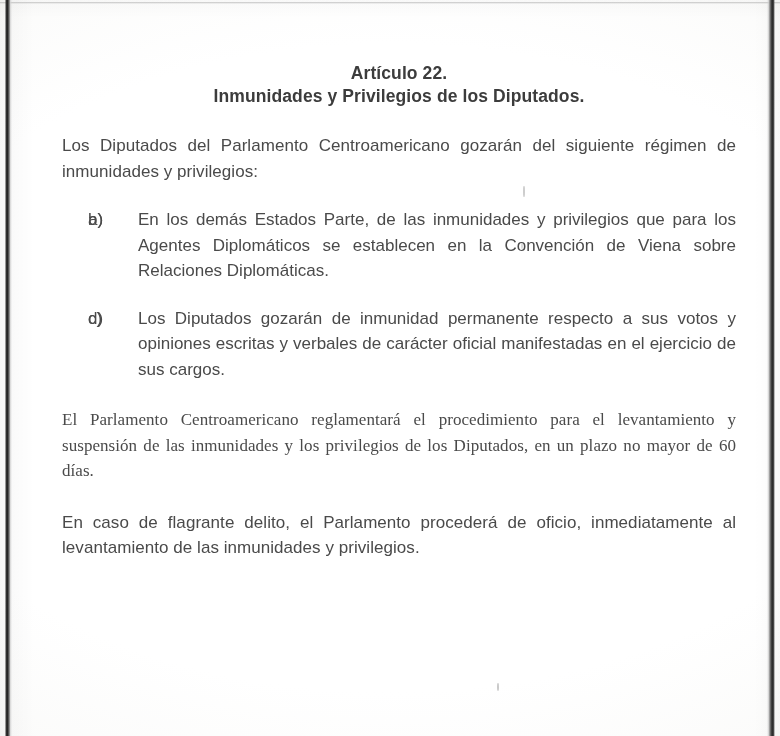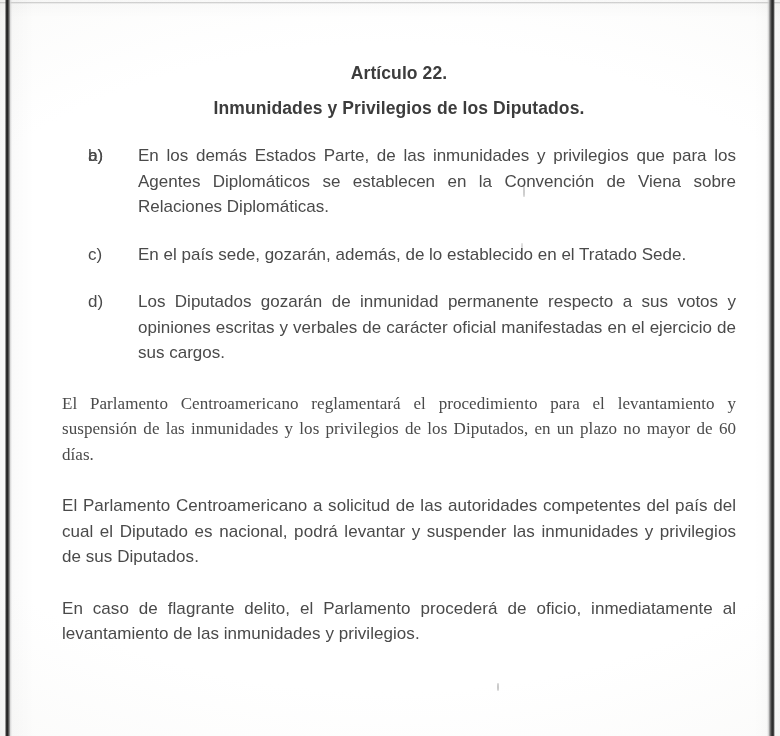--- a/index.html
+++ b/index.html
@@ -93,21 +93,21 @@
 
   .doc-heading {
     text-align: center;
     font-weight: bold;
     font-size: 17.5px;
     line-height: 23px;
     color: #3c3c3c;
     letter-spacing: 0.1px;
   }
   .heading-line-1 { margin-top: 62px; }
-  .heading-line-2 { margin-top: 12px; }
+  .heading-line-2 { margin-top: 0; }
 
   .body-par {
     text-align: justify;
     font-size: 17px;
     line-height: 25.5px;
     color: #4a4a4a;
     letter-spacing: 0.05px;
     margin: 0;
   }
   .par-intro   { margin-top: 25px; }
@@ -159,44 +159,43 @@
   <div class="smudge" style="left:523px; top:186px; width:2px; height:11px; opacity:.55;"></div>
   <div class="smudge" style="left:521px; top:243px; width:2px; height:6px; opacity:.4;"></div>
   <div class="smudge" style="left:497px; top:683px; width:2px; height:8px; opacity:.6;"></div>
 
   <div class="content">
 
     <div class="doc-heading heading-line-1">Artículo 22.</div>
 
     <div class="doc-heading heading-line-2">Inmunidades y Privilegios de los Diputados.</div>
 
+    <p class="body-par par-intro">Los Diputados del Parlamento Centroamericano gozarán del siguiente régimen de inmunidades y privilegios:</p>
 
     <ol class="clause-list">
 
       <li class="clause">
         <span class="clause-marker">a)</span>
       </li>
 
       <li class="clause">
         <span class="clause-marker">b)</span>
         <span class="clause-text">En los demás Estados Parte, de las inmunidades y privilegios que para los Agentes Diplomáticos se establecen en la Convención de Viena sobre Relaciones Diplomáticas.</span>
       </li>
 
       <li class="clause">
         <span class="clause-marker">c)</span>
-        <span class="clause-text">En el país sede, gozarán, además, de lo establecido en el Tratado Sede.</span>
       </li>
 
       <li class="clause">
         <span class="clause-marker">d)</span>
         <span class="clause-text">Los Diputados gozarán de inmunidad permanente respecto a sus votos y opiniones escritas y verbales de carácter oficial manifestadas en el ejercicio de sus cargos.</span>
       </li>
 
     </ol>
 
     <p class="body-par par-after-1">El Parlamento Centroamericano reglamentará el procedimiento para el levantamiento y suspensión de las inmunidades y los privilegios de los Diputados, en un plazo no mayor de 60 días.</p>
 
-    <p class="body-par par-after-2">El Parlamento Centroamericano a solicitud de las autoridades competentes del país del cual el Diputado es nacional, podrá levantar y suspender las inmunidades y privilegios de sus Diputados.</p>
 
     <p class="body-par par-after-3">En caso de flagrante delito, el Parlamento procederá de oficio, inmediatamente al levantamiento de las inmunidades y privilegios.</p>
 
   </div>
 </div>
 
 </body></html>

